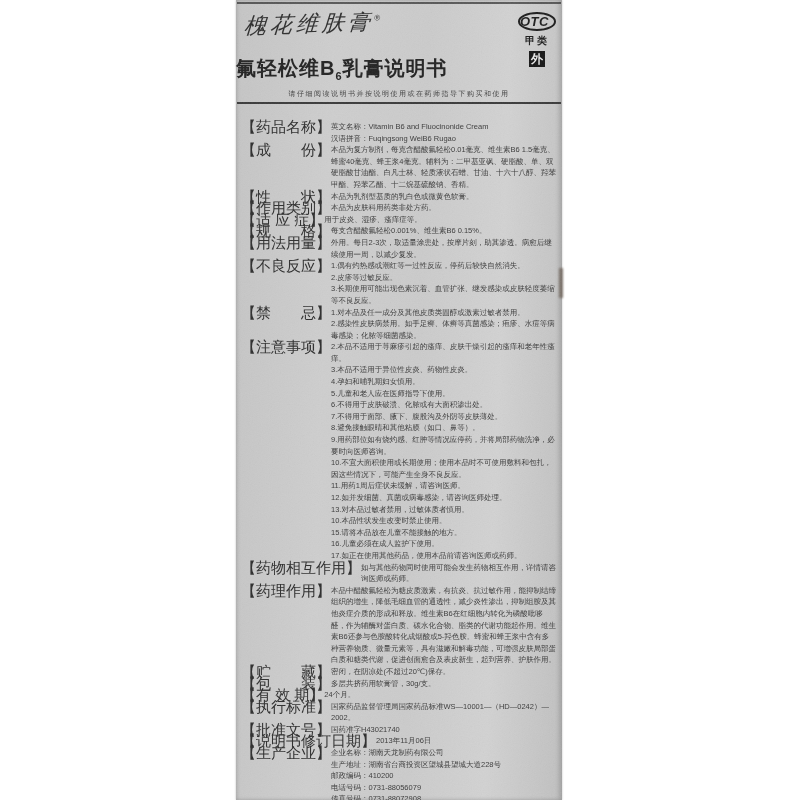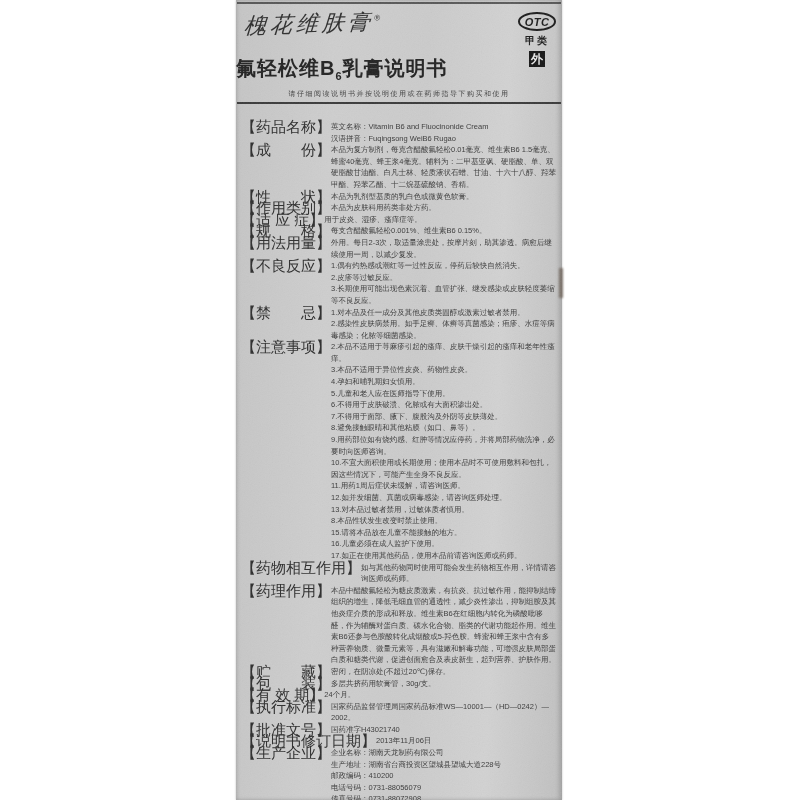--- a/index.html
+++ b/index.html
@@ -15,22 +15,22 @@
   .edge-smudge{position:absolute;right:-1px;top:268px;width:4px;height:30px;background:#6e6258;filter:blur(1.2px);opacity:.8;}
 
   .grain{position:absolute;left:0;top:0;width:326px;height:800px;pointer-events:none;}
 
   
   .brand{position:absolute;top:9px;left:8px;font-size:22px;font-style:italic;
     letter-spacing:4px;color:#2e2e2e;transform:rotate(-2deg) skewX(-6deg);white-space:nowrap;}
   .brand sup{font-size:8px;letter-spacing:0;}
   .otc-block{position:absolute;top:12px;right:5px;width:40px;text-align:center;}
   .otc-oval{width:34px;height:15px;margin:0 auto;border:2px solid #1c1c1c;border-radius:50%;
-    display:flex;align-items:center;justify-content:center;
-    font-size:11px;font-weight:700;font-style:italic;color:#1c1c1c;letter-spacing:.5px;}
+    display:flex;align-items:center;justify-content:flex-start;
+    font-size:13px;font-weight:700;font-style:italic;color:#1c1c1c;letter-spacing:.5px;}
   .otc-class{margin-top:3px;font-size:10px;letter-spacing:2px;color:#1c1c1c;font-weight:700;}
   .ext-box{margin:3px auto 0;width:16px;height:16px;background:#161616;color:#ececec;
     font-size:12px;line-height:16px;text-align:center;font-weight:700;}
   .title{position:absolute;top:55px;left:0;right:0;
     font-size:20px;font-weight:700;color:#222;letter-spacing:1px;white-space:nowrap;}
   .title sub{font-size:11px;}
   .subtitle{position:absolute;top:89px;left:0;right:0;text-align:center;
     font-size:7px;color:#3d3d3d;letter-spacing:1.5px;white-space:nowrap;}
   .rule{position:absolute;top:102px;left:1px;right:1px;height:2px;background:#3a3a3a;}
 
@@ -132,21 +132,21 @@
             <p class="line">4.孕妇和哺乳期妇女慎用。</p>
             <p class="line">5.儿童和老人应在医师指导下使用。</p>
             <p class="line">6.不得用于皮肤破溃、化脓或有大面积渗出处。</p>
             <p class="line">7.不得用于面部、腋下、腹股沟及外阴等皮肤薄处。</p>
             <p class="line">8.避免接触眼睛和其他粘膜（如口、鼻等）。</p>
             <p class="line">9.用药部位如有烧灼感、红肿等情况应停药，并将局部药物洗净，必要时向医师咨询。</p>
             <p class="line">10.不宜大面积使用或长期使用；使用本品时不可使用敷料和包扎，因这些情况下，可能产生全身不良反应。</p>
             <p class="line">11.用药1周后症状未缓解，请咨询医师。</p>
             <p class="line">12.如并发细菌、真菌或病毒感染，请咨询医师处理。</p>
             <p class="line">13.对本品过敏者禁用，过敏体质者慎用。</p>
-            <p class="line">8.本品性状发生改变时禁止使用。</p>
+            <p class="line">10.本品性状发生改变时禁止使用。</p>
             <p class="line">15.请将本品放在儿童不能接触的地方。</p>
             <p class="line">16.儿童必须在成人监护下使用。</p>
             <p class="line">17.如正在使用其他药品，使用本品前请咨询医师或药师。</p>
           </div>
         </div>
         <div class="section">
           <span class="label">【药物相互作用】</span>
           <div class="content">
             <p class="line">如与其他药物同时使用可能会发生药物相互作用，详情请咨询医师或药师。</p>
           </div>

